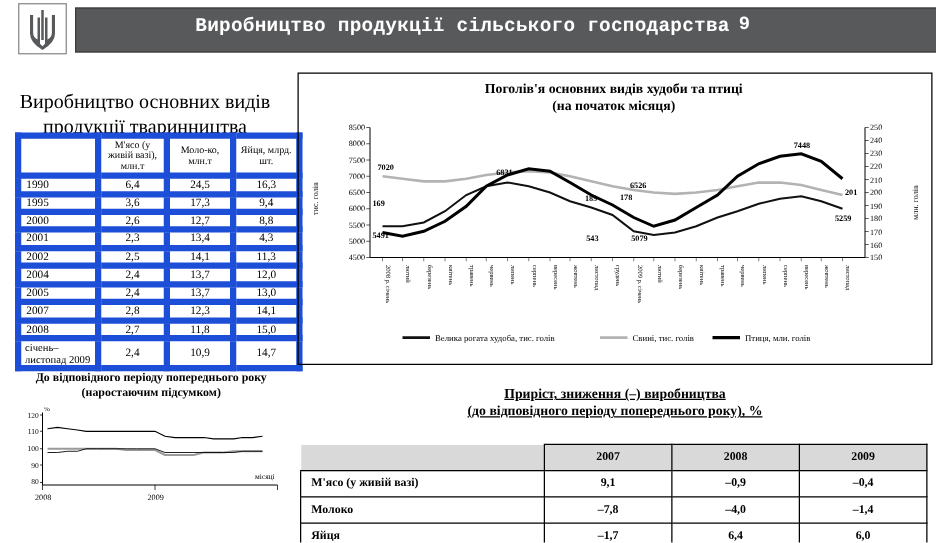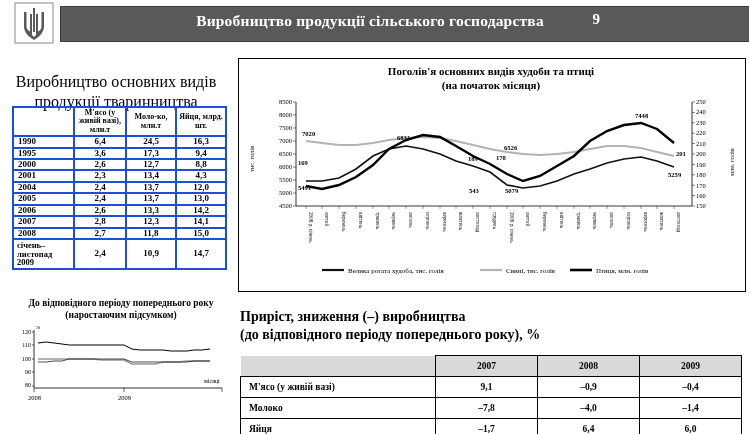--- a/index.html
+++ b/index.html
@@ -13,21 +13,21 @@
     font-family: "Liberation Serif", serif;
     color: #000;
     position: relative;
     overflow: hidden;
   }
 
   
   .header {
     position: absolute;
     left: 0; top: 0;
-    width: 616px; height: 46px;
+    width: 616px; height: 46px; font-family: Liberation Mono, monospace;
   }
   .header-band {
     position: absolute;
     left: 60px; top: 6px;
     width: 689px; height: 34px;
     background: #58595b;
     border: 1px solid #3c3c3c;
   }
   .header-title {
     position: absolute;
@@ -62,23 +62,23 @@
     font-weight: normal;
     line-height: 1.25;
   }
   table.livestock {
     position: absolute;
     left: 12px; top: 106px;
     border-collapse: collapse;
     font-size: 9px;
   }
   table.livestock th, table.livestock td {
-    border: 2px solid #1d4ed8;
+    border: 5px solid #1d4ed8;
     padding: 0 3px;
-    font-weight: bold;
+    font-weight: normal;
     text-align: center;
     line-height: 1.05;
   }
   table.livestock th {
     font-size: 8px;
     line-height: 1.05;
     padding: 1px 2px;
   }
   table.livestock td.year {
     text-align: left;
@@ -145,23 +145,25 @@
     position: absolute;
     left: 240px; top: 94px;
     width: 502px; height: 196px;
   }
 
   
   .panel-bottom-title {
     position: absolute;
     left: 240px; top: 308px;
     width: 504px;
-    font-size: 14px;
+    text-align: center;
+    font-size: 11px;
     font-weight: bold;
     line-height: 1.3;
+    text-decoration: underline;
   }
   table.growth {
     position: absolute;
     left: 240px; top: 355px;
     width: 502px;
     border-collapse: collapse;
     font-size: 9.5px;
   }
   table.growth th, table.growth td {
     border: 1px solid #000;
@@ -225,36 +227,36 @@
     <td class="val">12,7</td>
     <td class="val">8,8</td>
   </tr>
   <tr>
     <td class="year">2001</td>
     <td class="val">2,3</td>
     <td class="val">13,4</td>
     <td class="val">4,3</td>
   </tr>
   <tr>
+    <td class="year">2002</td>
+    <td class="val">2,5</td>
+    <td class="val">14,1</td>
+    <td class="val">11,3</td>
+  </tr>
+  <tr>
     <td class="year">2004</td>
     <td class="val">2,4</td>
     <td class="val">13,7</td>
     <td class="val">12,0</td>
   </tr>
   <tr>
     <td class="year">2005</td>
     <td class="val">2,4</td>
     <td class="val">13,7</td>
     <td class="val">13,0</td>
-  </tr>
-  <tr>
-    <td class="year">2006</td>
-    <td class="val">2,6</td>
-    <td class="val">13,3</td>
-    <td class="val">14,2</td>
   </tr>
   <tr>
     <td class="year">2007</td>
     <td class="val">2,8</td>
     <td class="val">12,3</td>
     <td class="val">14,1</td>
   </tr>
   <tr>
     <td class="year">2008</td>
     <td class="val">2,7</td>

